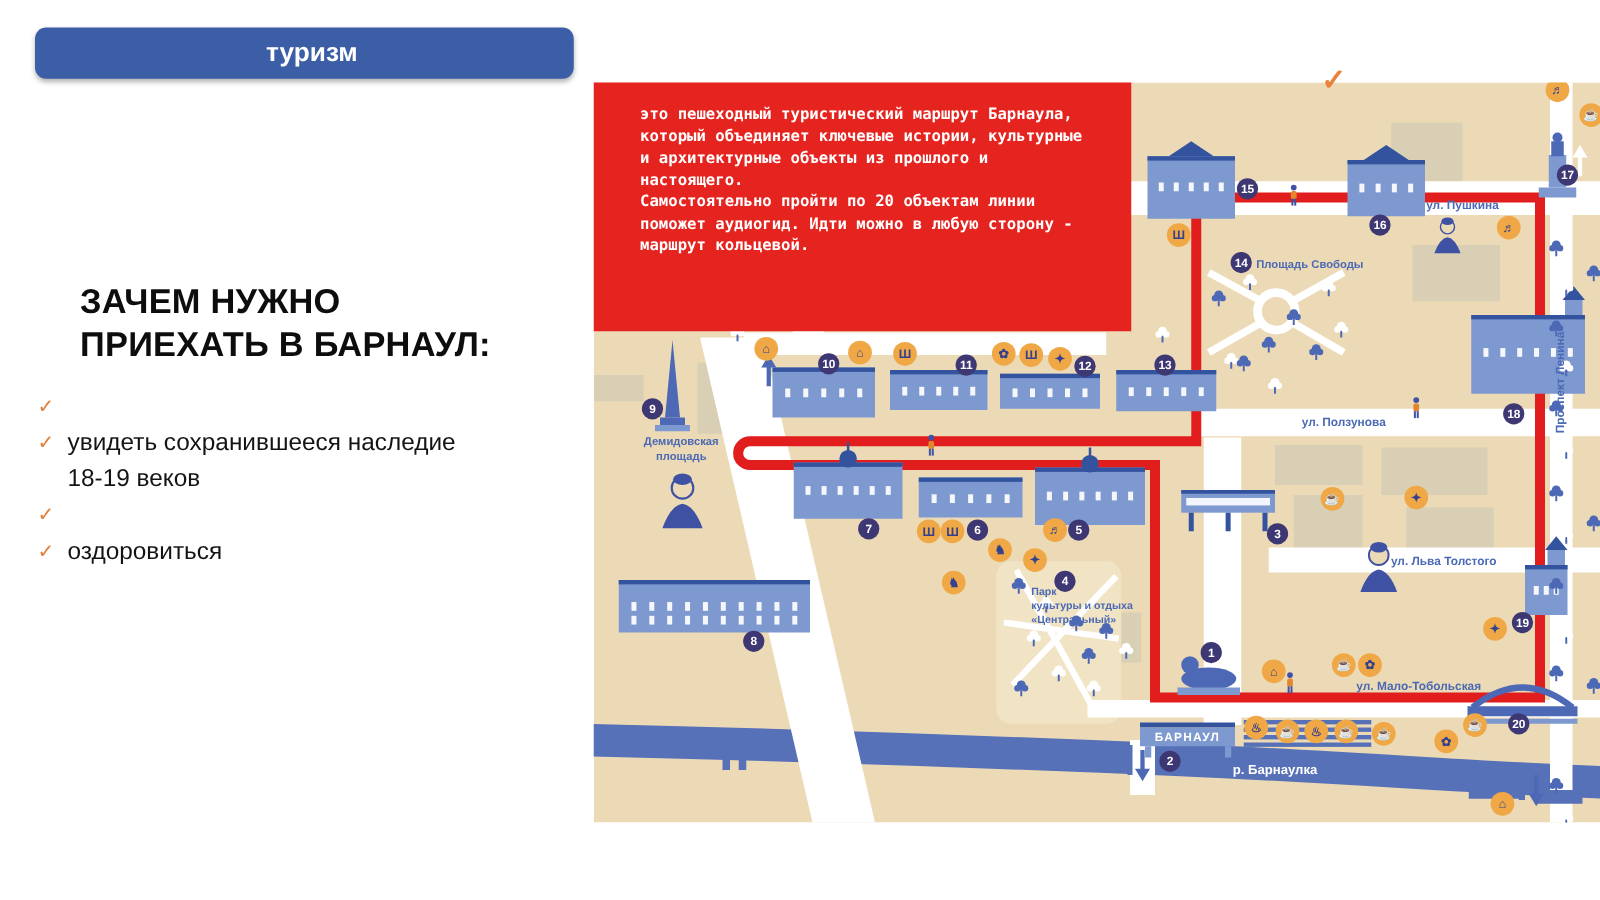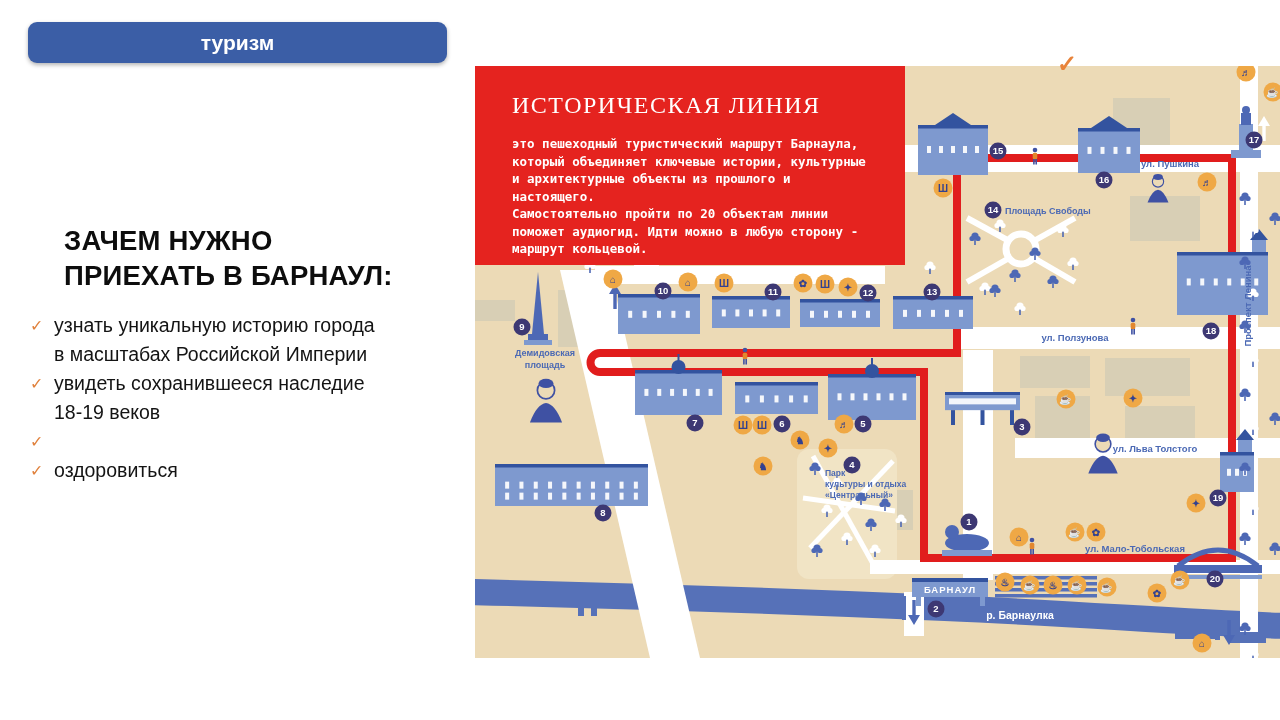--- a/index.html
+++ b/index.html
@@ -1,20 +1,20 @@
 <!DOCTYPE html>
 <html><head>
 <meta charset="utf-8">
 <style>
   html,body{margin:0;padding:0;}
   body{width:1280px;height:720px;background:#ffffff;position:relative;overflow:hidden;
        font-family:"Liberation Sans",sans-serif;}
   .tag{position:absolute;left:28px;top:22px;width:419px;height:41px;background:#3b5ea6;
        border-radius:9px;display:flex;align-items:center;justify-content:center;
-       box-shadow:0 2px 4px rgba(0,0,0,.3);}
+       box-shadow:0 2px 4px rgba(0,0,0,.3);padding-left:12px;}
   .tag span{color:#fff;font-size:21px;font-weight:bold;}
   .headline{position:absolute;left:48px;top:207px;margin:16px;font-size:27.5px;font-weight:bold;
        color:#0d0d0d;line-height:35px;white-space:pre-line;letter-spacing:.2px;}
   .bullets{position:absolute;left:30px;top:311px;width:445px;}
   .bullet{display:flex;gap:8px;}
   .bullet .chk{color:#e0813c;font-size:16px;line-height:29px;width:16px;flex:0 0 auto;}
   .bullet .txt{font-size:19.5px;line-height:29px;color:#141414;white-space:pre-line;}
   .map{position:absolute;left:475px;top:66px;width:805px;height:592px;}
   .infobox{position:absolute;left:475px;top:66px;width:430px;height:199px;background:#e5231f;
        z-index:5;color:#fff;}
@@ -32,22 +32,20 @@
 <div class="tag">
   <span>туризм</span>
 </div>
 
 <h1 class="headline">ЗАЧЕМ НУЖНО
 ПРИЕХАТЬ В БАРНАУЛ:</h1>
 
 <div class="bullets">
     <div class="bullet">
       <span class="chk">✓</span>
-      <span class="txt">узнать уникальную историю города
-в масштабах Российской Империи</span>
     </div>
     <div class="bullet">
       <span class="chk">✓</span>
       <span class="txt">увидеть сохранившееся наследие
 18-19 веков</span>
     </div>
     <div class="bullet">
       <span class="chk">✓</span>
     </div>
     <div class="bullet">
@@ -772,21 +770,20 @@
       <text x="70" y="302" text-anchor="middle" font-size="9" font-weight="bold" fill="#4b69b4">площадь</text>
       <text x="530" y="148" text-anchor="start" font-size="9" font-weight="bold" fill="#4b69b4">Площадь Свободы</text>
       <text x="350" y="410" text-anchor="start" font-size="8.5" font-weight="bold" fill="#4b69b4">Парк</text>
       <text x="350" y="421" text-anchor="start" font-size="8.5" font-weight="bold" fill="#4b69b4">культуры и отдыха</text>
       <text x="350" y="432" text-anchor="start" font-size="8.5" font-weight="bold" fill="#4b69b4">«Центральный»</text>
       <text x="545" y="553" text-anchor="middle" font-size="10.5" font-weight="bold" fill="#fff">р. Барнаулка</text>
     </svg>
 </div>
 
 <div class="infobox">
-  <h2>ИСТОРИЧЕСКАЯ ЛИНИЯ</h2>
   <p>это пешеходный туристический маршрут Барнаула,
 который объединяет ключевые истории, культурные
 и архитектурные объекты из прошлого и настоящего.
 Самостоятельно пройти по 20 объектам линии
 поможет аудиогид. Идти можно в любую сторону -
 маршрут кольцевой.</p>
 </div>
 
 <div class="big-check">✓</div>
 

